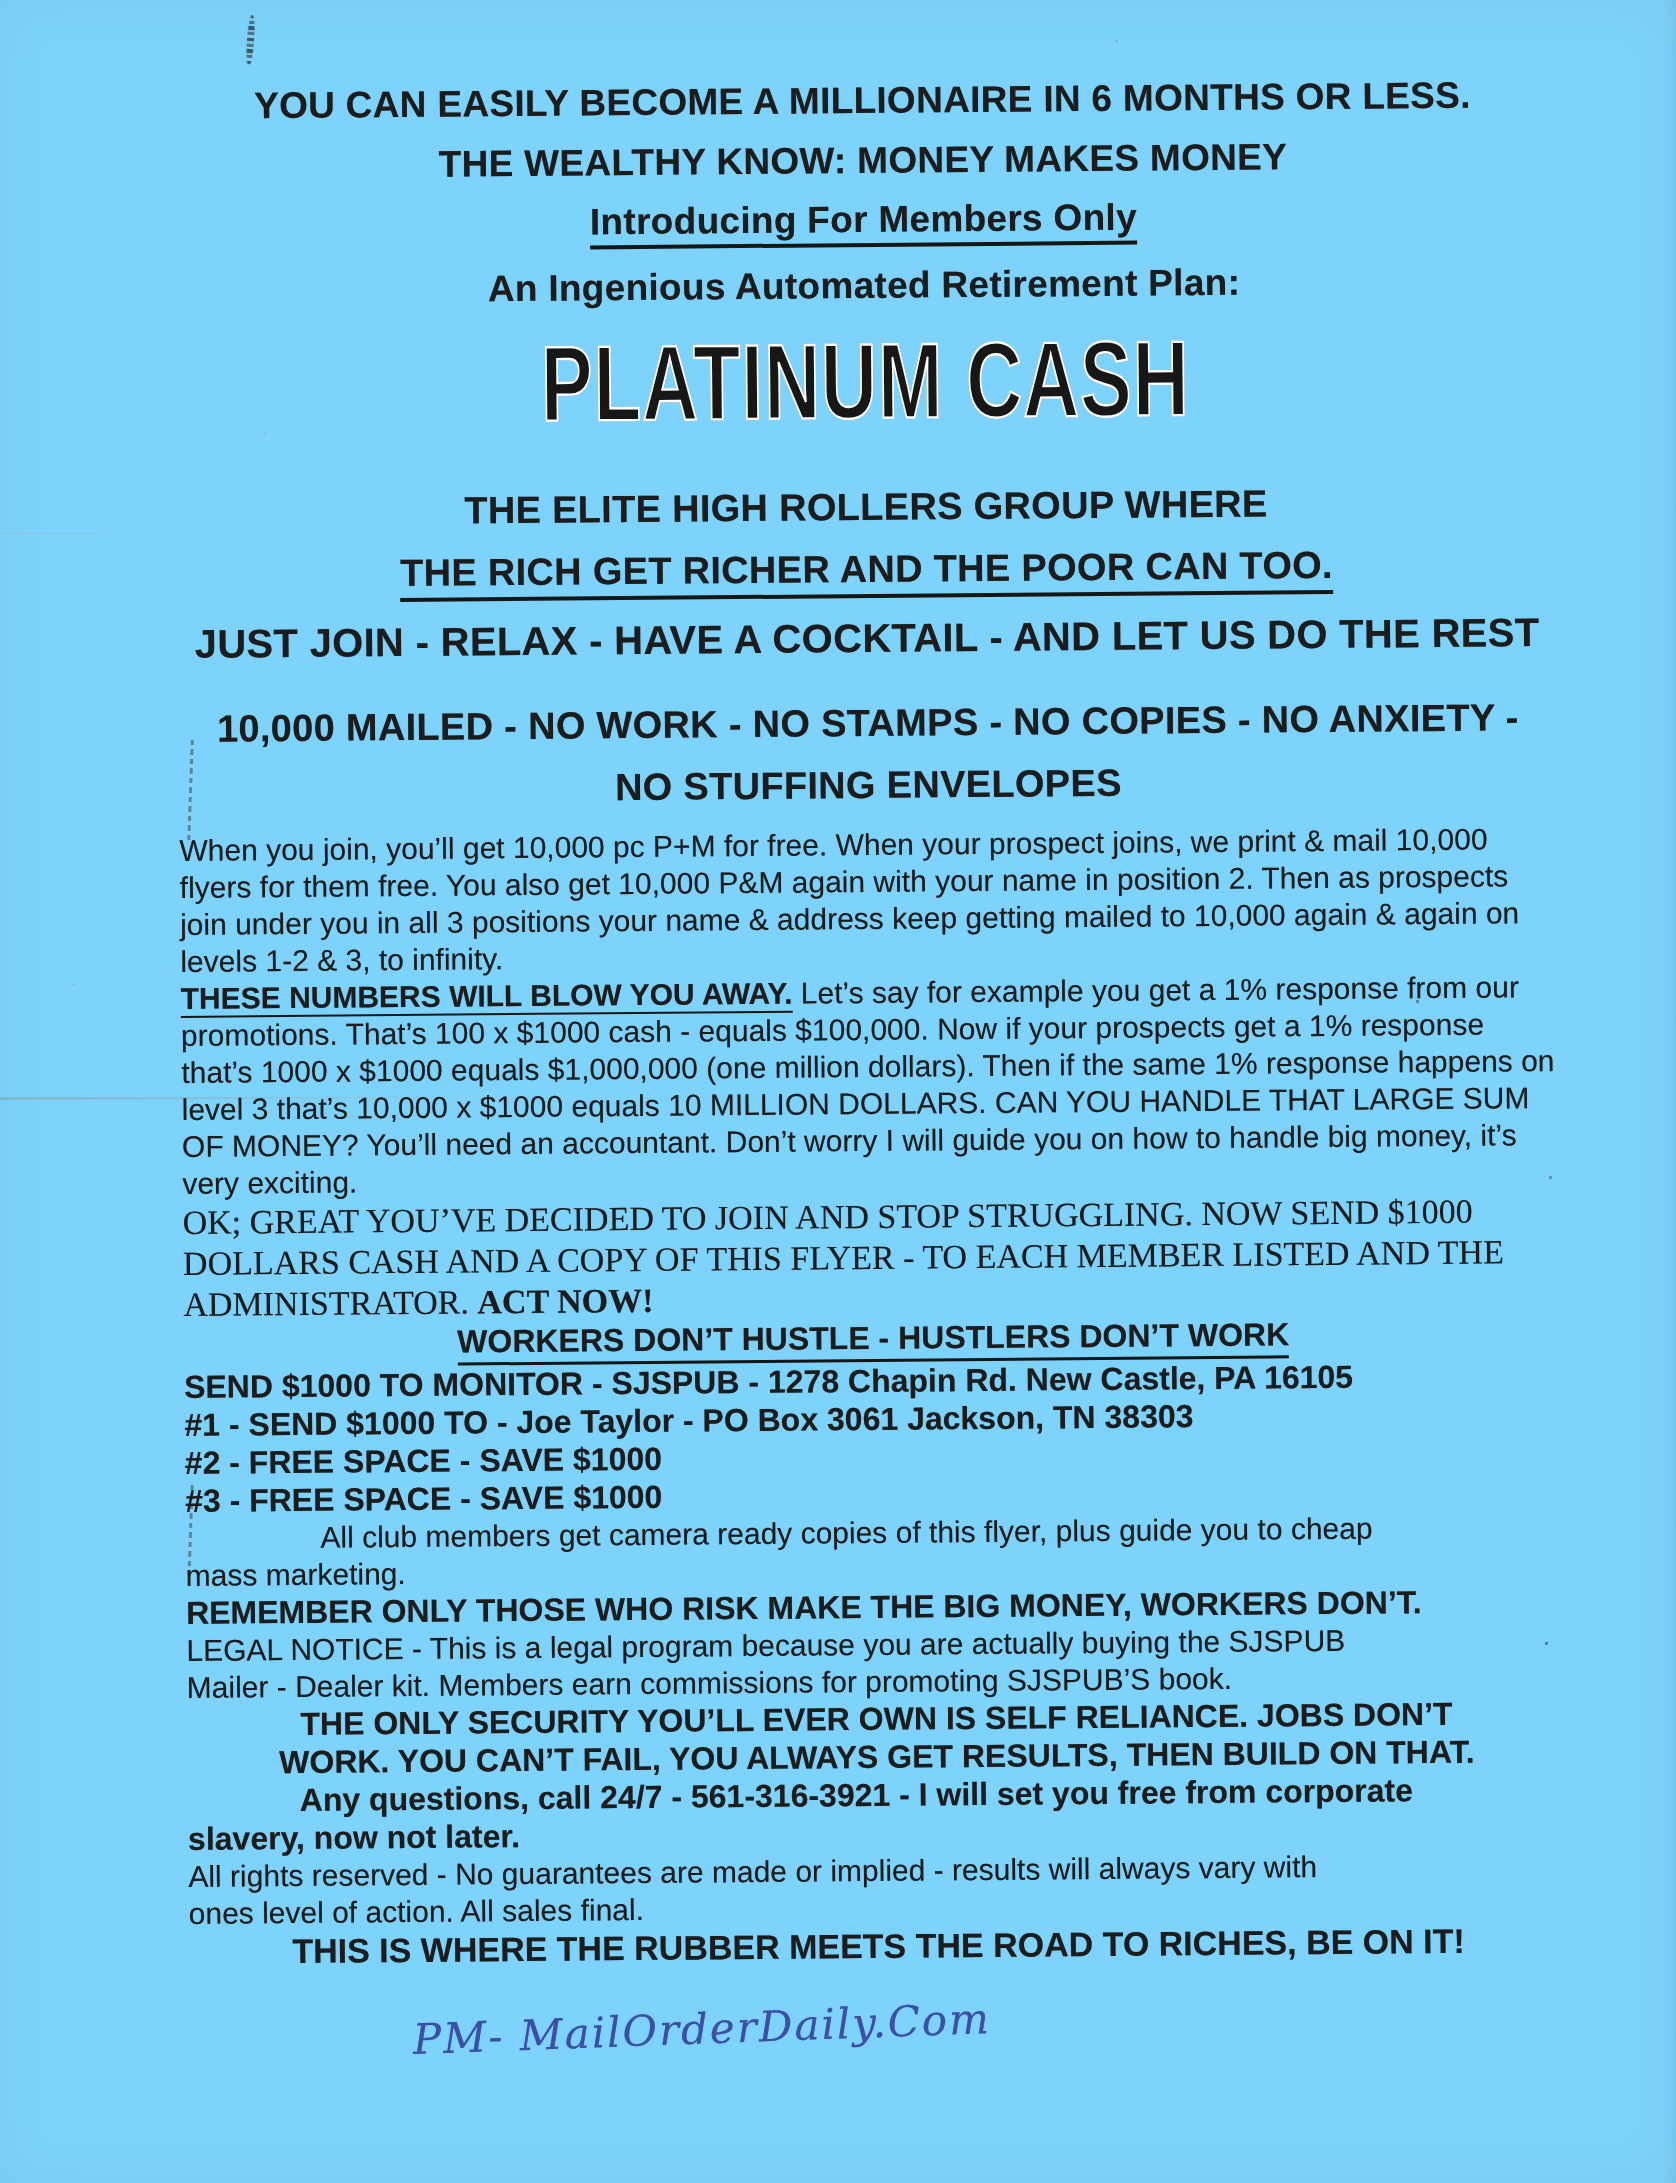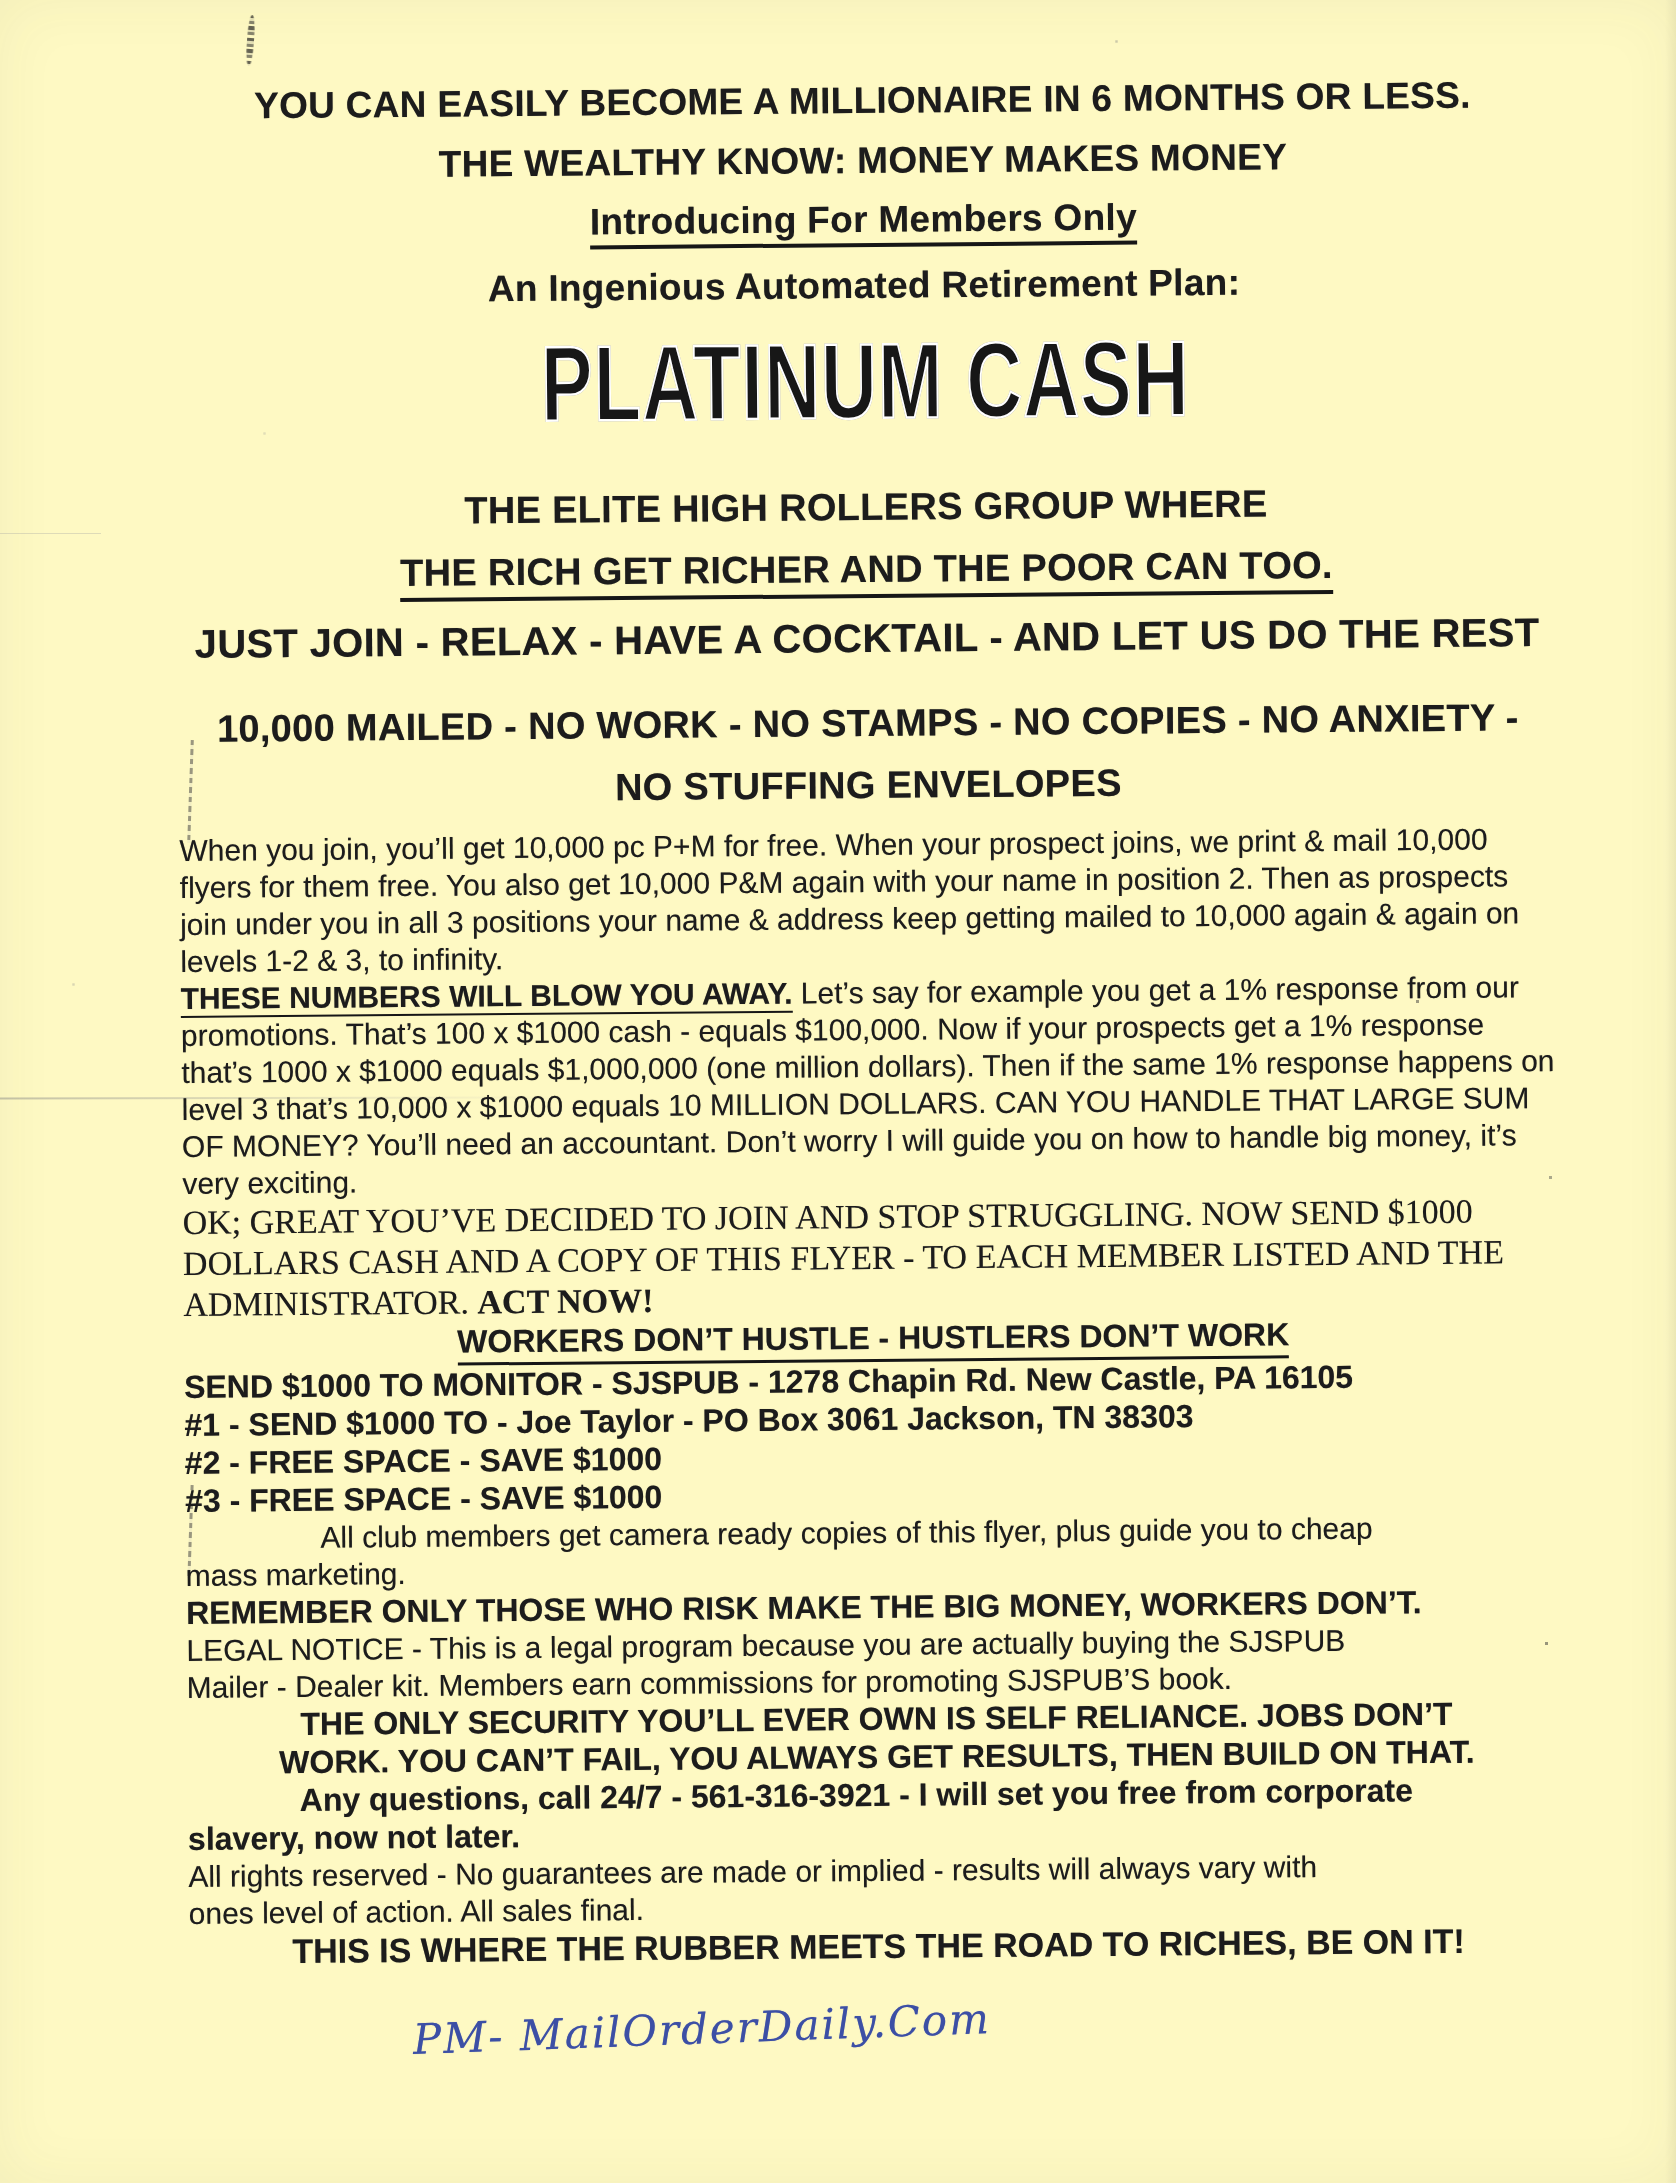--- a/index.html
+++ b/index.html
@@ -4,21 +4,21 @@
 <style>
   html,body{margin:0;padding:0;}
   body{
     width:1676px;height:2183px;
     background:#e9e9e7;
     font-family:"Liberation Sans", sans-serif;
   }
   .page{
     position:relative;
     width:1676px;height:2183px;
-    background:#fef9c3;
+    background:#7dd3fc;
     overflow:hidden;
     box-shadow:inset 0 0 61px rgba(60,60,55,.06);
     color:#1c1c1c;
   }
   .content{
     position:absolute;
     left:172px;top:0;
     width:1379px;
     transform:rotate(-0.5deg);
     transform-origin:50% 0;

